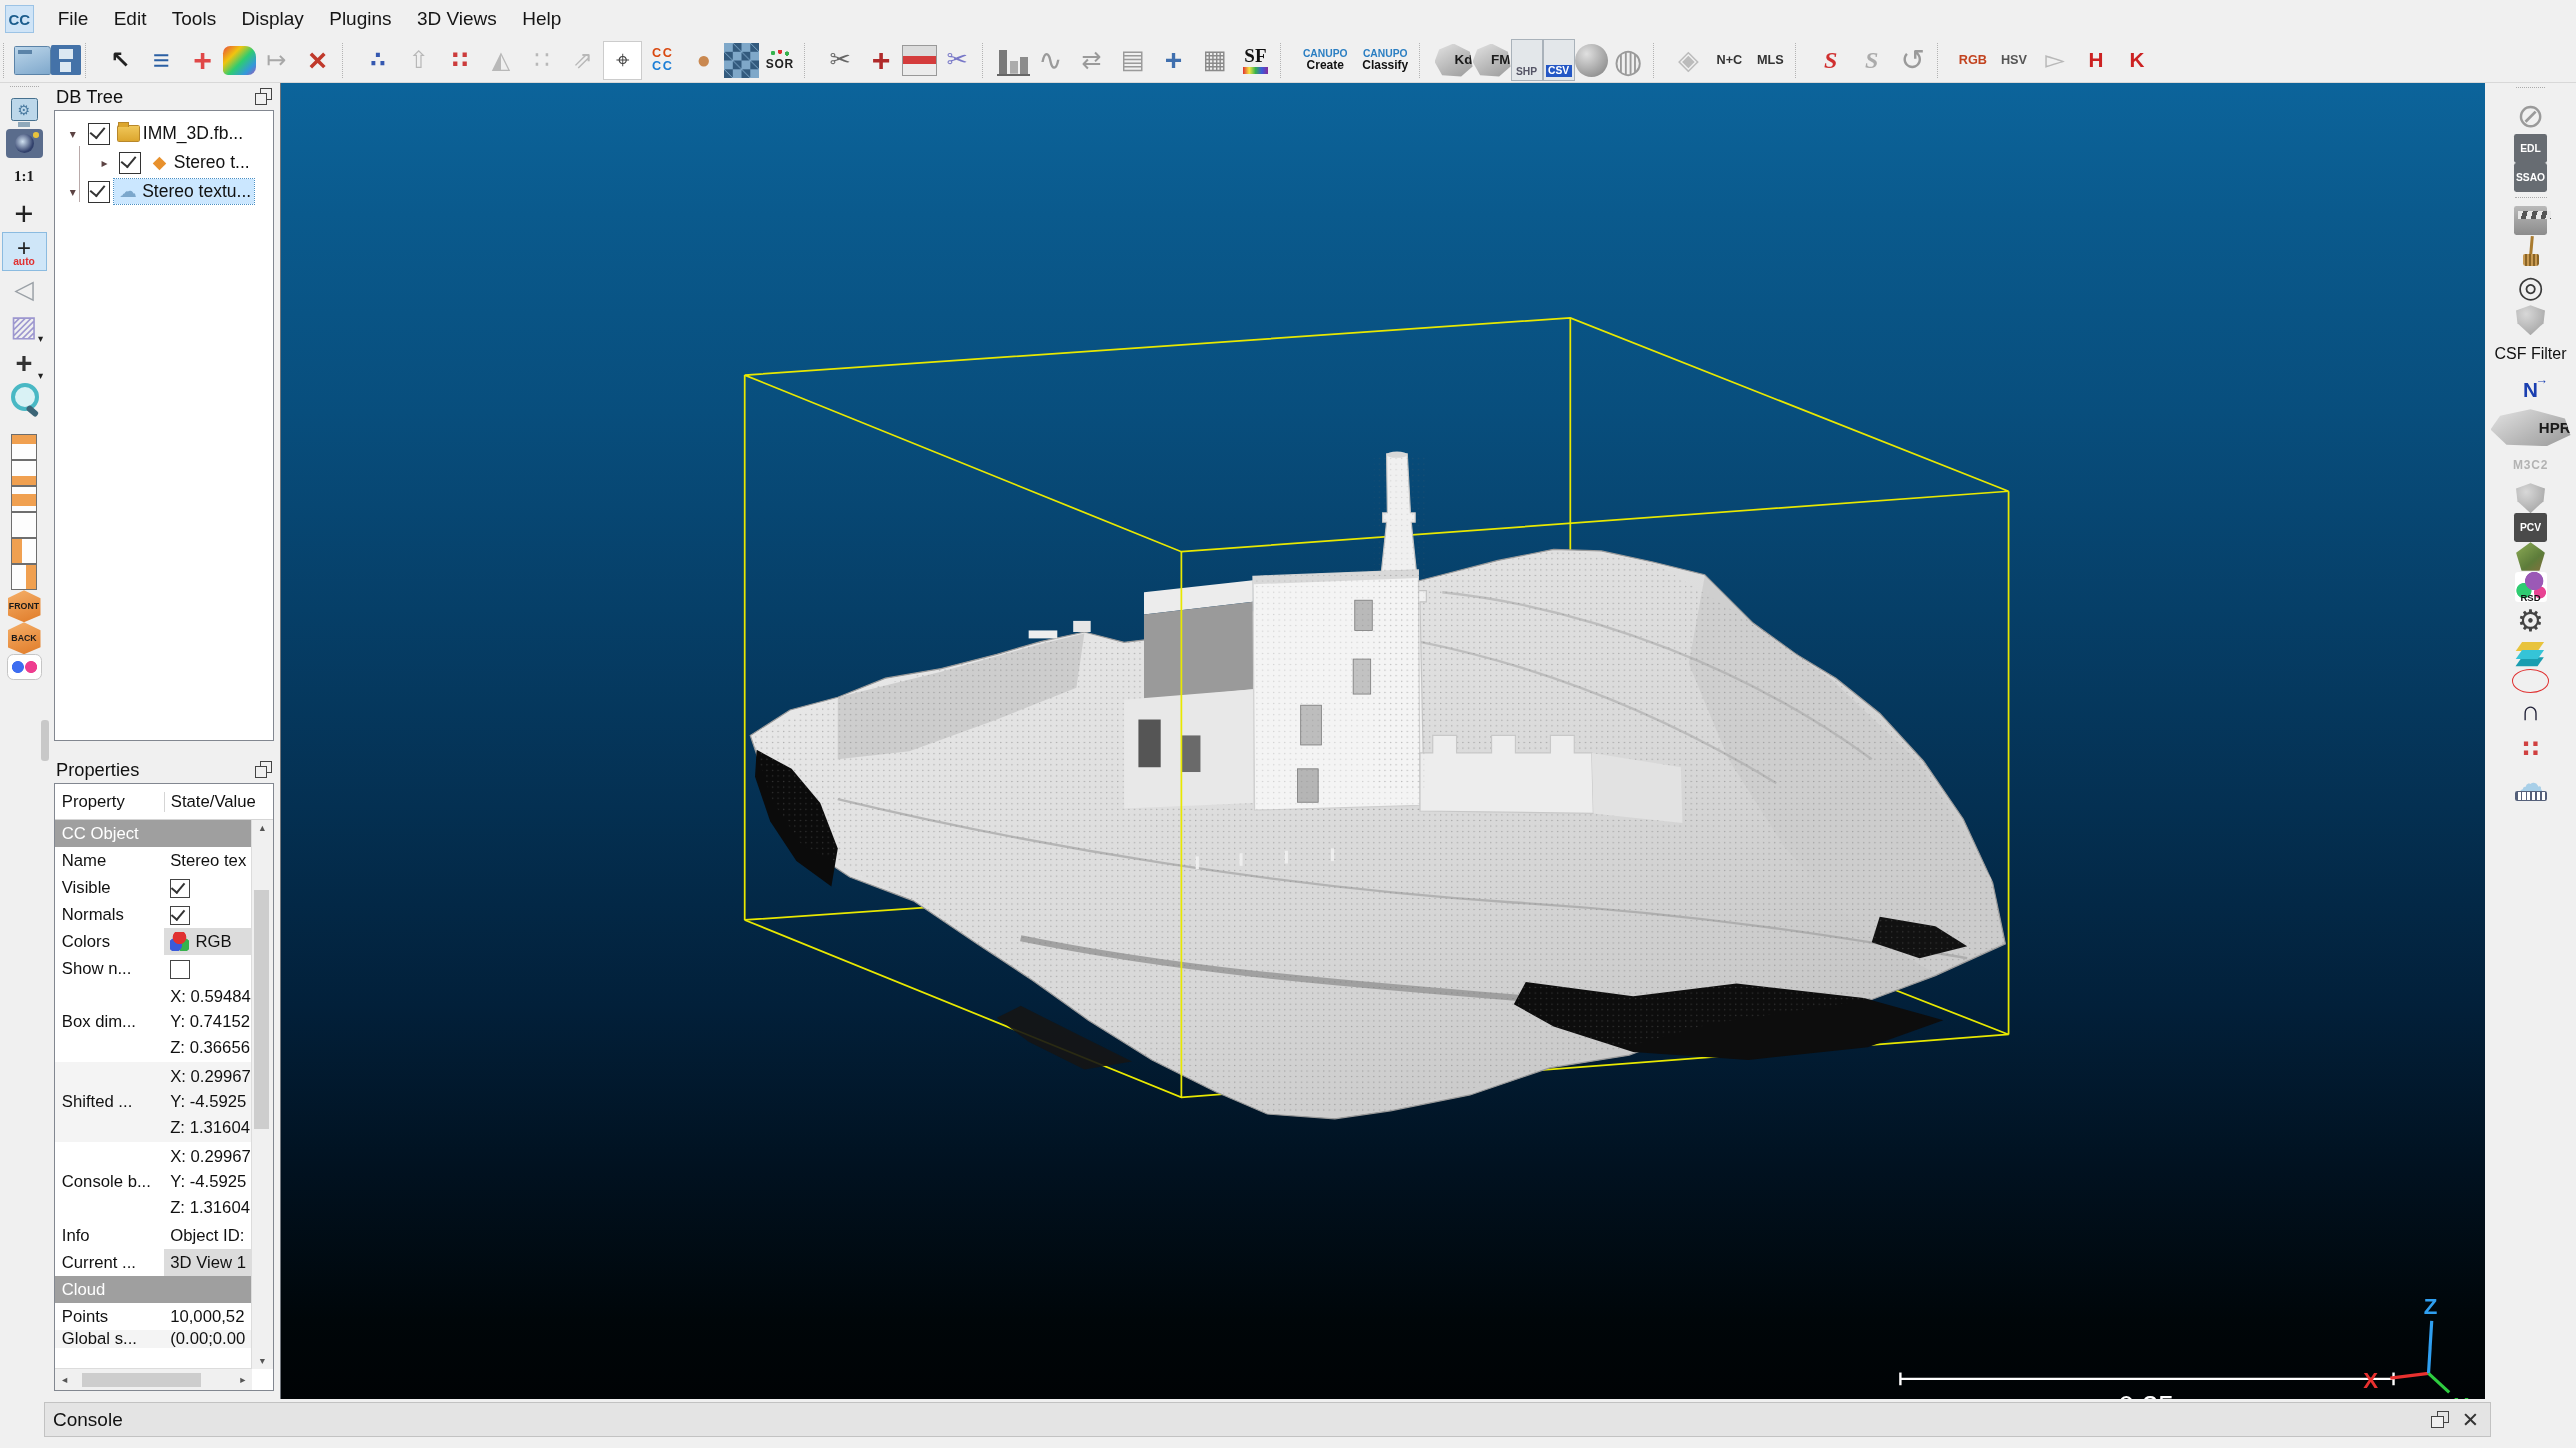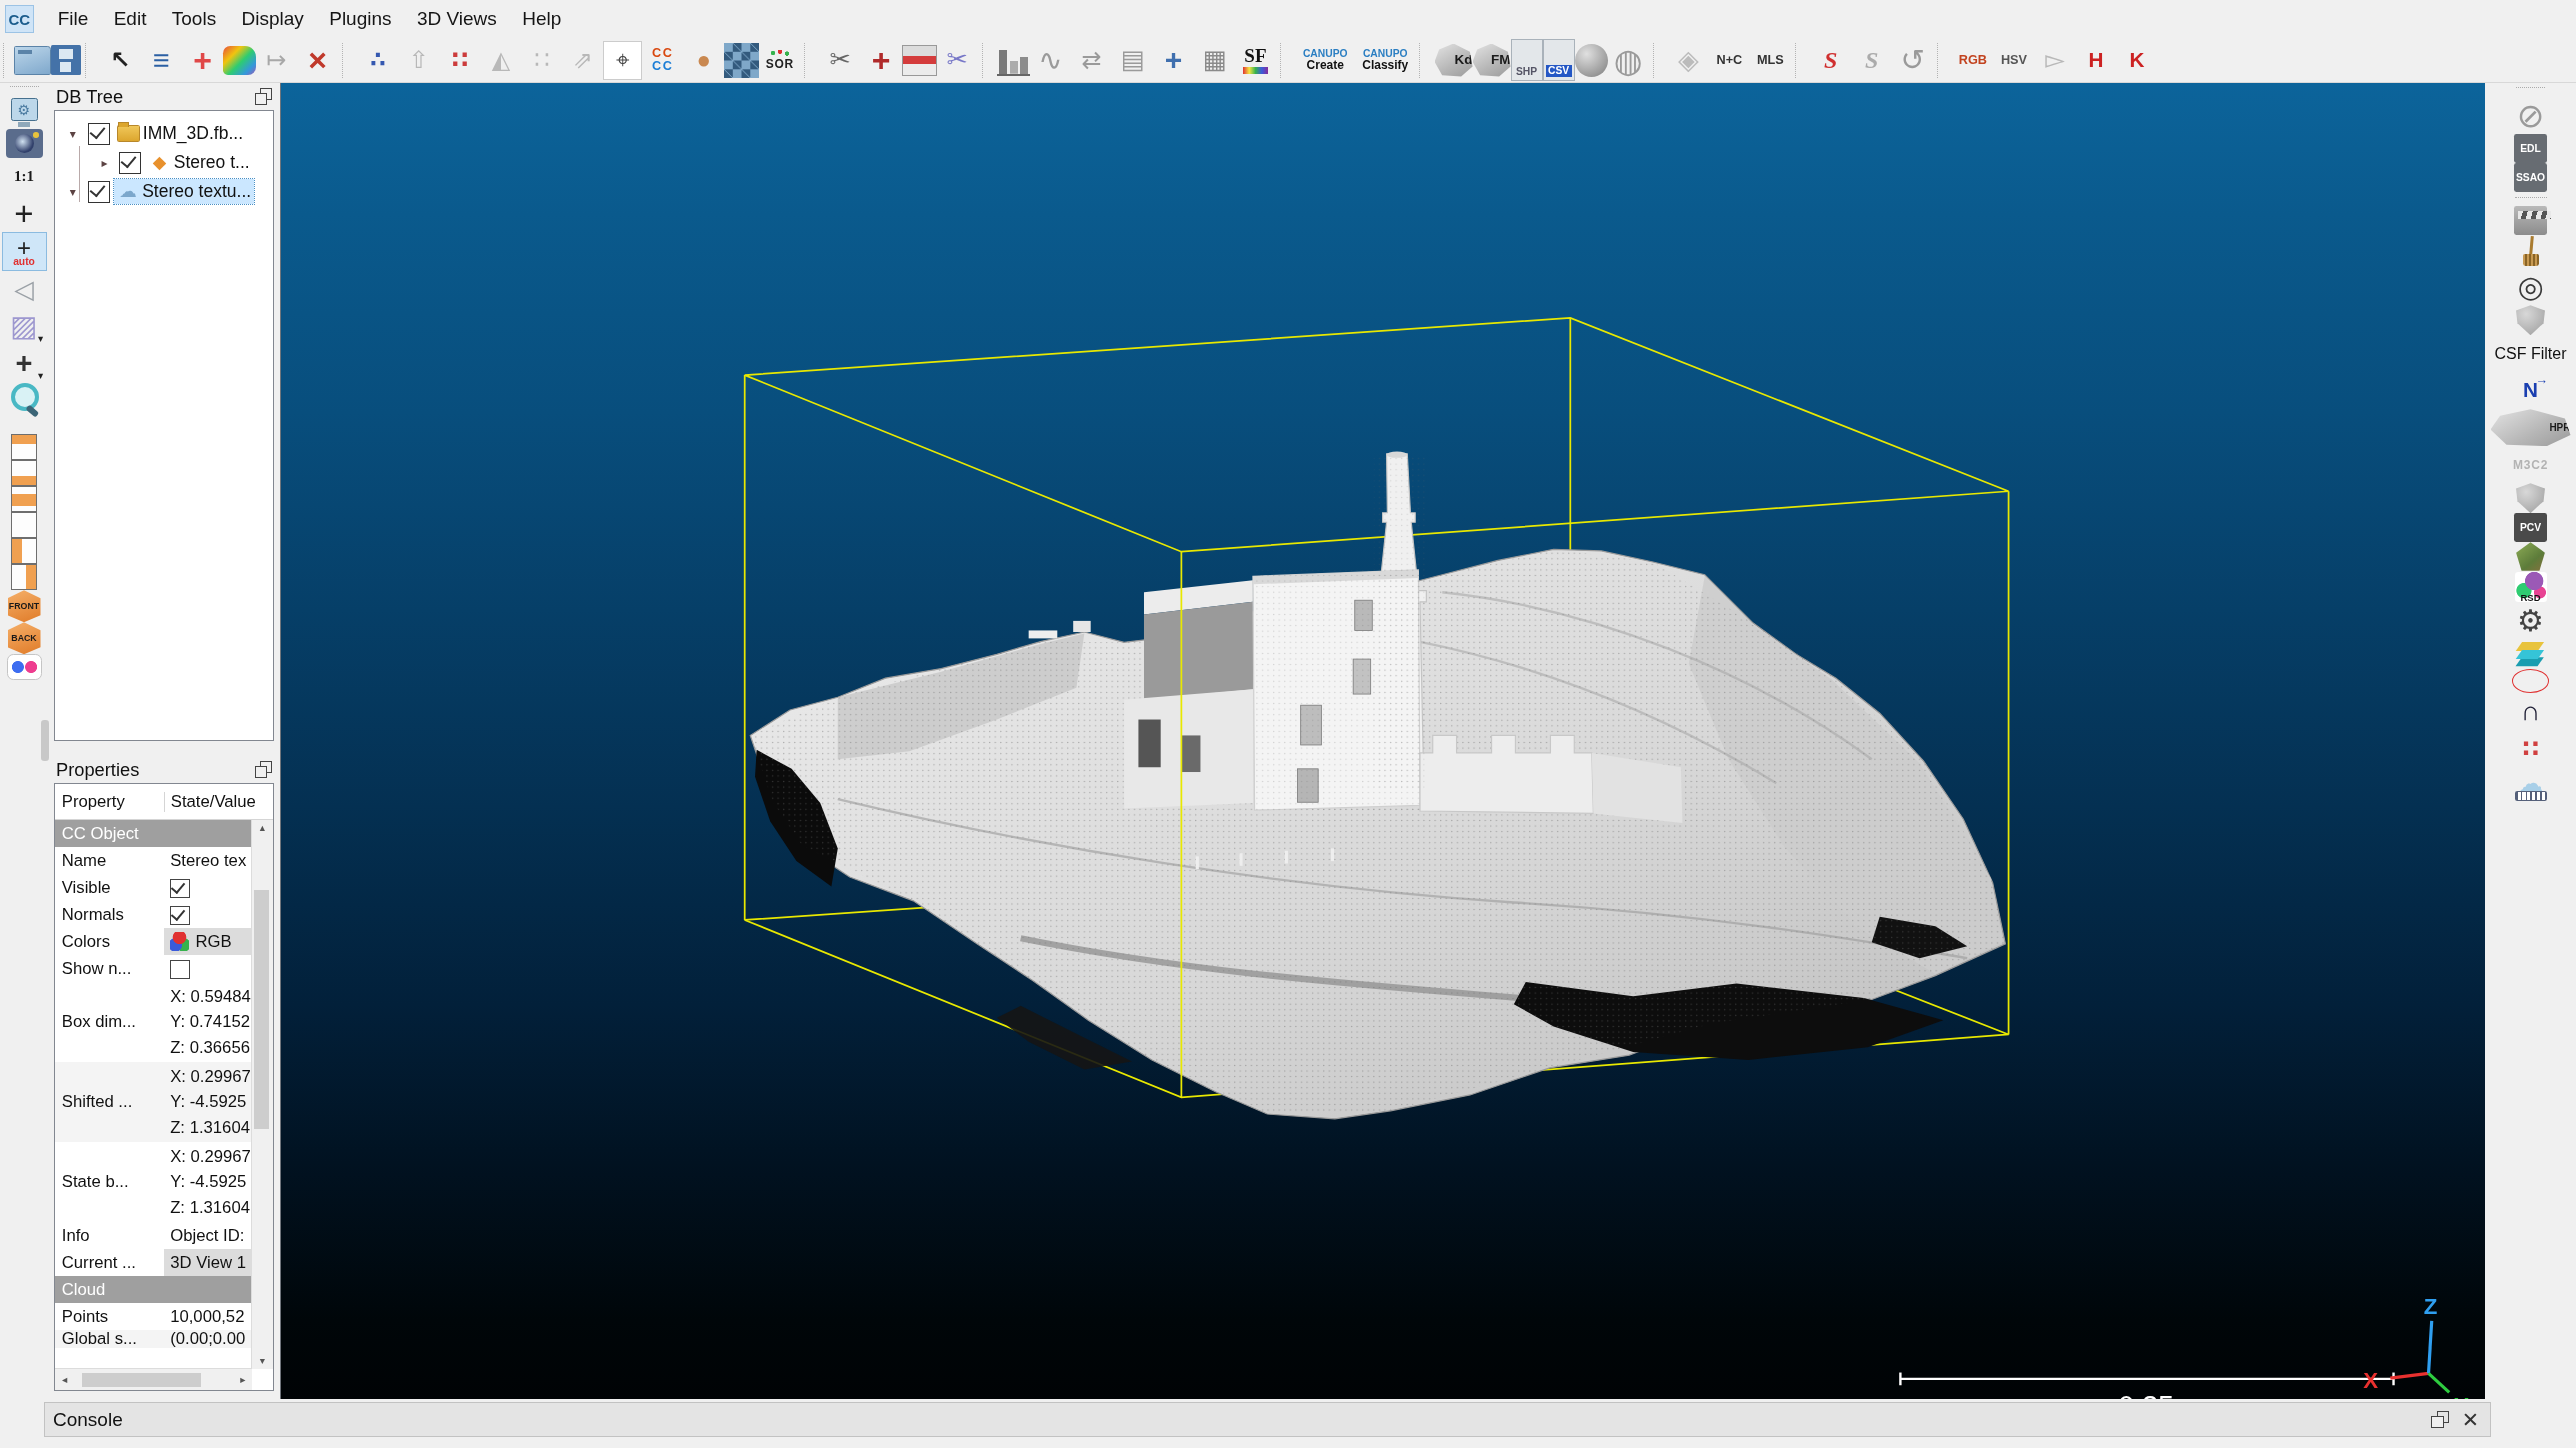--- a/index.html
+++ b/index.html
@@ -47,21 +47,21 @@
       radial-gradient(circle at 50% 30%,#e03131 0 2px,transparent 2.4px),
       radial-gradient(circle at 85% 60%,#37b24d 0 2px,transparent 2.4px)}
   .t-canupo{width:60px}
   .t-canupo .l1{font-size:10.3px;color:#2a7ec2;letter-spacing:0}
   .t-canupo .l2{font-size:12px;color:#111;font-weight:bold}
   .t-rock{width:38px;height:33px;background:linear-gradient(150deg,#e3e3e3,#b5b5b5 60%,#9a9a9a);
     clip-path:polygon(50% 0,93% 25%,100% 70%,70% 100%,20% 96%,0 55%,12% 18%);
     display:flex;align-items:flex-end;justify-content:center}
   .t-rock .l1{font-size:13.5px;color:#1a1a1a}
   .t-rock-sm{width:35px;height:30px}
-  .t-rock-sm .l1{font-size:10px}
+  .t-rock-sm .l1{font-size:15px}
   .t-doc{width:30px;height:37px;background:#e3e7ea;border:0.8px solid #a9b2ba;justify-content:flex-end;padding-bottom:3.2px}
   .t-doc .l1{font-size:10.3px;color:#556}
   .t-csv .l1{background:#2457c5;color:#fff;padding:0.8px 2.4px}
   .t-sphere{width:33px;height:33px;border-radius:50%;background:radial-gradient(circle at 35% 30%,#e0e0e0,#9a9a9a 70%,#777)}
   .t-clip{width:33px;height:29px;border:0.8px solid #999;
     background:linear-gradient(180deg,#dcdcdc 0 36%,#d43c3c 36% 62%,#ececec 62%)}
   .t-txt .l1{color:inherit}
   .t-big .l1{font-size:20.7px}
   .t-scurve .l1{font-family:"Liberation Serif","DejaVu Serif",serif;font-style:italic;font-size:24px;color:#d03030}
   .t-gray .l1{color:#ababab}
@@ -660,21 +660,21 @@
 Y: 0.74152
 Z: 0.36656</span>
         </div>
         <div class="prow xyz shaded">
           <span class="plabel">Shifted ...</span>
           <span class="pvalue">X: 0.29967
 Y: -4.5925
 Z: 1.31604</span>
         </div>
         <div class="prow xyz">
-          <span class="plabel">State b...</span>
+          <span class="plabel">Console b...</span>
           <span class="pvalue">X: 0.29967
 Y: -4.5925
 Z: 1.31604</span>
         </div>
         <div class="prow">
           <span class="plabel">Info</span>
           <span class="pvalue">Object ID:</span>
         </div>
         <div class="prow dropdown">
           <span class="plabel">Current ...</span>

